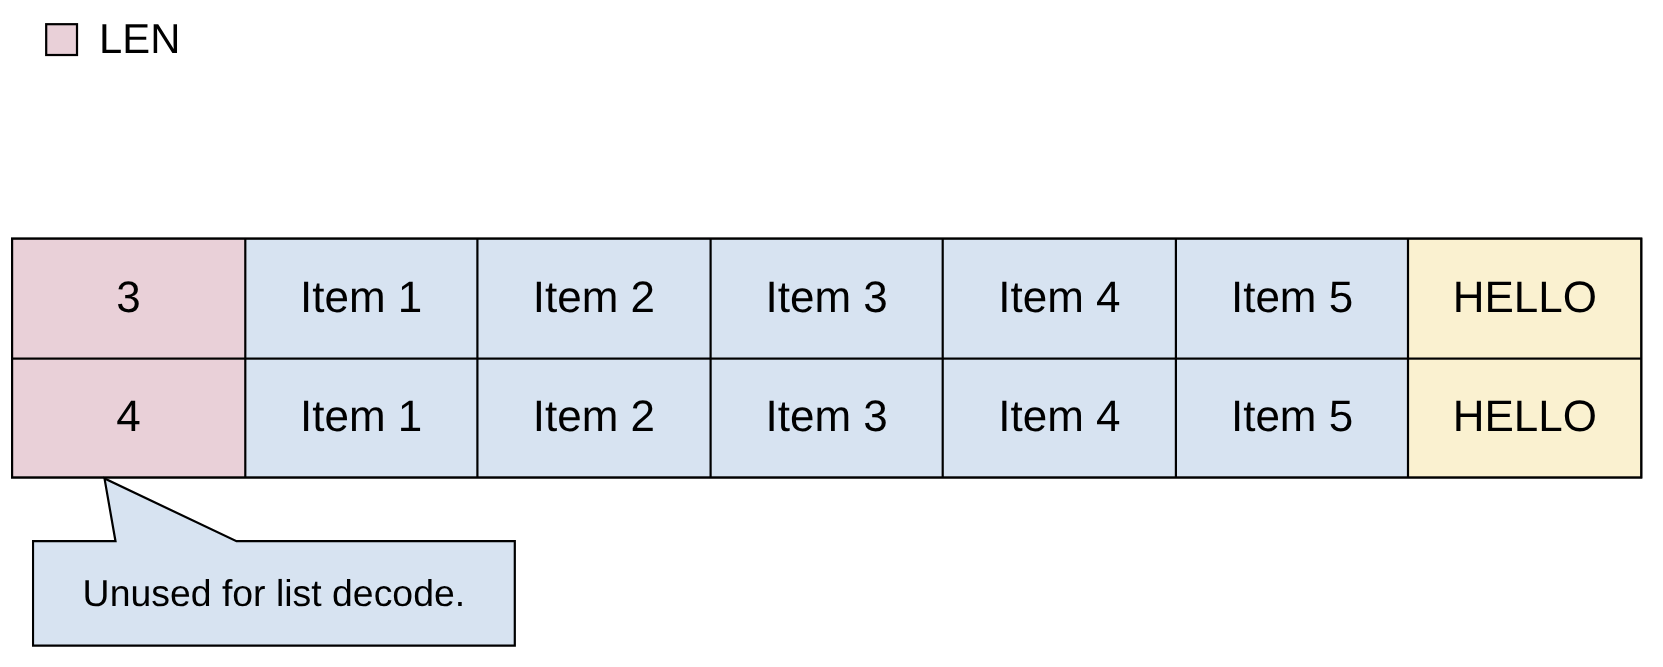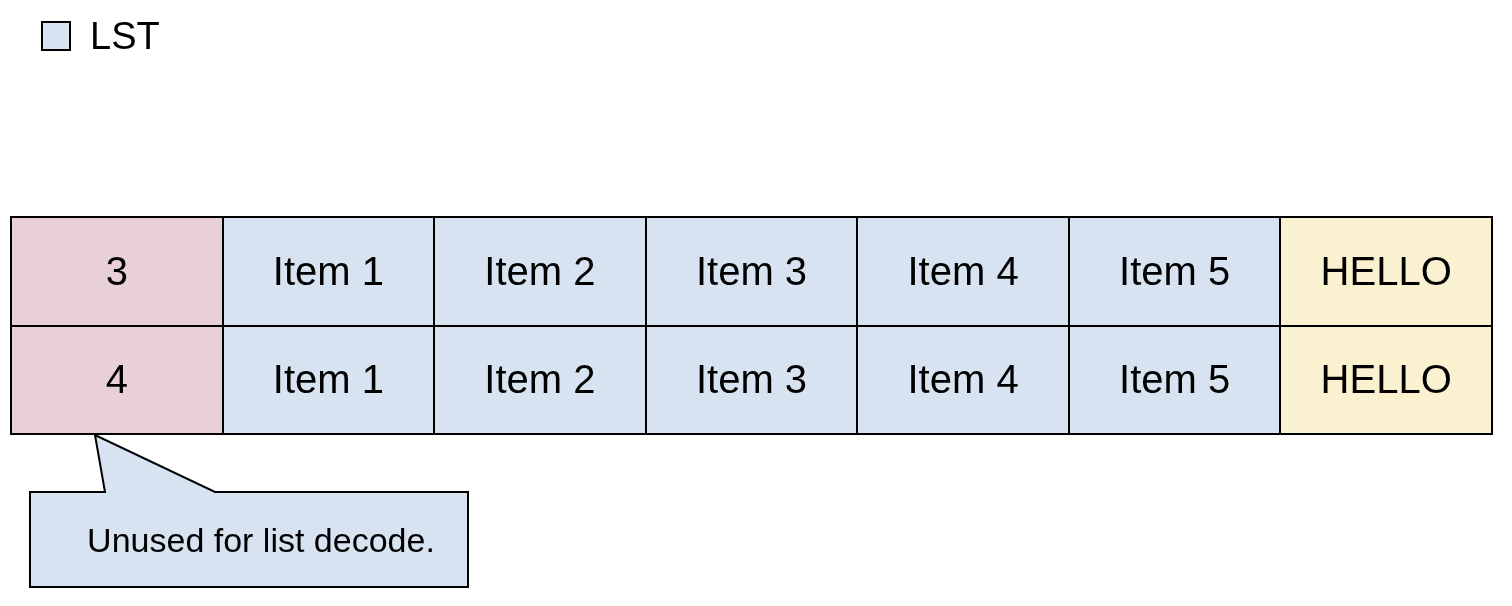--- a/index.html
+++ b/index.html
@@ -78,30 +78,29 @@
     top: 492px;
     width: 438px;
     height: 95px;
     display: flex;
     flex-direction: column;
     align-items: center;
     justify-content: center;
     text-align: center;
     font-size: 34px;
     line-height: 42px;
-    padding-left: 12px;
   }
 </style>
 </head>
 <body>
 
 <div class="legend">
   <div class="legend-row">
-    <div class="swatch" style="background-color: rgb(215, 227, 241);"></div>
-    <div class="legend-label">LST</div>
+    <div class="swatch" style="background-color: rgb(233, 208, 216);"></div>
+    <div class="legend-label">LEN</div>
   </div>
 </div>
 
 <div class="buffer-table">
 
   <div class="cell" style="background-color: rgb(233, 208, 216);">3</div>
   <div class="cell" style="background-color: rgb(215, 227, 241);">Item 1</div>
   <div class="cell" style="background-color: rgb(215, 227, 241);">Item 2</div>
   <div class="cell" style="background-color: rgb(215, 227, 241);">Item 3</div>
   <div class="cell" style="background-color: rgb(215, 227, 241);">Item 4</div>

